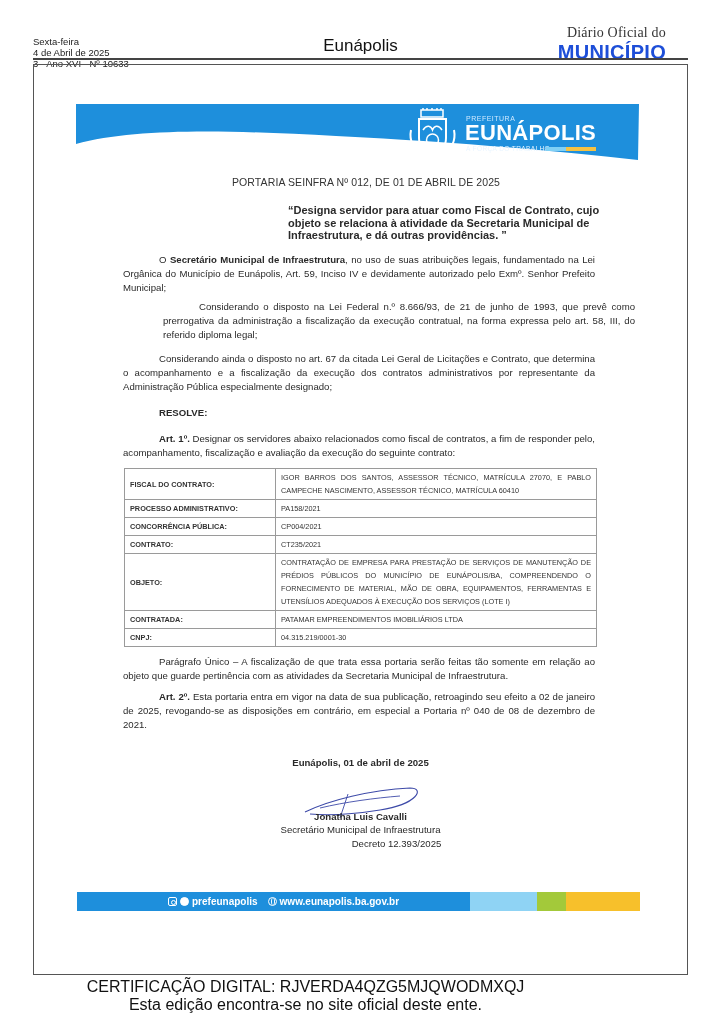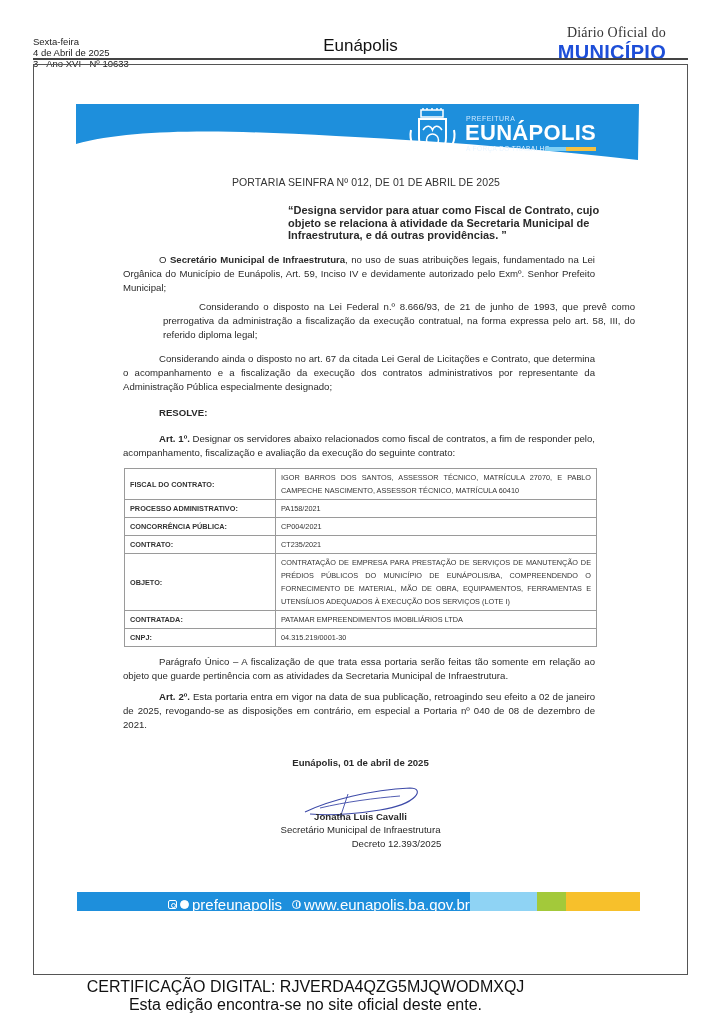--- a/index.html
+++ b/index.html
@@ -50,21 +50,21 @@
   
   .sig-date { left:0; width:721px; top:757px; text-align:center; font-weight:bold; font-size:9.6px; }
   .sig-scribble { position:absolute; left:300px; top:782px; width:125px; height:40px; }
   .sig-name { left:0; width:721px; top:811px; text-align:center; font-weight:bold; font-size:9.6px; }
   .sig-role { left:0; width:721px; top:824px; text-align:center; font-size:9.6px; }
   .sig-decree { left:0; width:721px; top:838px; text-align:center; font-size:9.6px;padding-left:36px; }
 
   
   .fbar { position:absolute; left:77px; top:892px; width:563px; height:19px; display:flex; }
   .fbar .seg { height:100%; }
-  .fbar-text { position:absolute; left:168px; top:896px; font-size:15px; color:#fff; white-space:nowrap; display:flex; align-items:center; gap:2px; }
+  .fbar-text { position:absolute; left:168px; top:896px; font-size:10px; color:#fff; white-space:nowrap; display:flex; align-items:center; gap:2px;font-weight:bold; }
   .ico { display:inline-block; width:9px; height:9px; border-radius:50%; border:1px solid #fff; box-sizing:border-box; position:relative; margin-right:1px; }
   .ico.fb { background:#fff; }
   .ico.ig { border-radius:2px; }
   .ico.ig::after { content:""; position:absolute; left:2px; top:2px; width:3px; height:3px; border:1px solid #fff; border-radius:50%; }
   .ico.globe::after { content:""; position:absolute; left:2.5px; top:0; width:2px; height:7px; border:1px solid #fff; border-top:none; border-bottom:none; border-radius:50%; }
   .gap { display:inline-block; width:6px; }
 
   
   .cert { position:absolute; left:0; width:611px; top:978px; text-align:center; font-size:16px; color:#111; line-height:18px; }
 </style>

